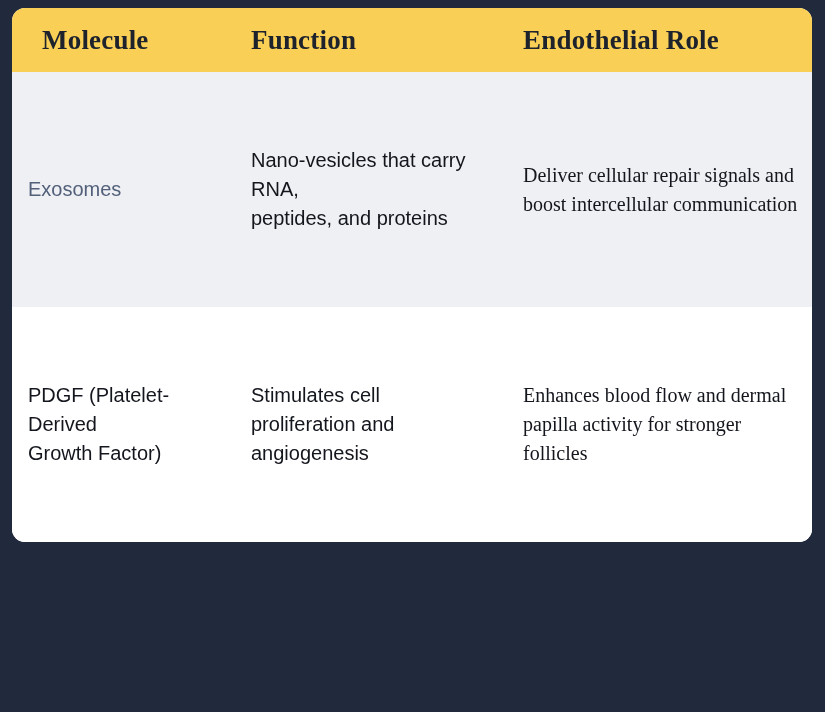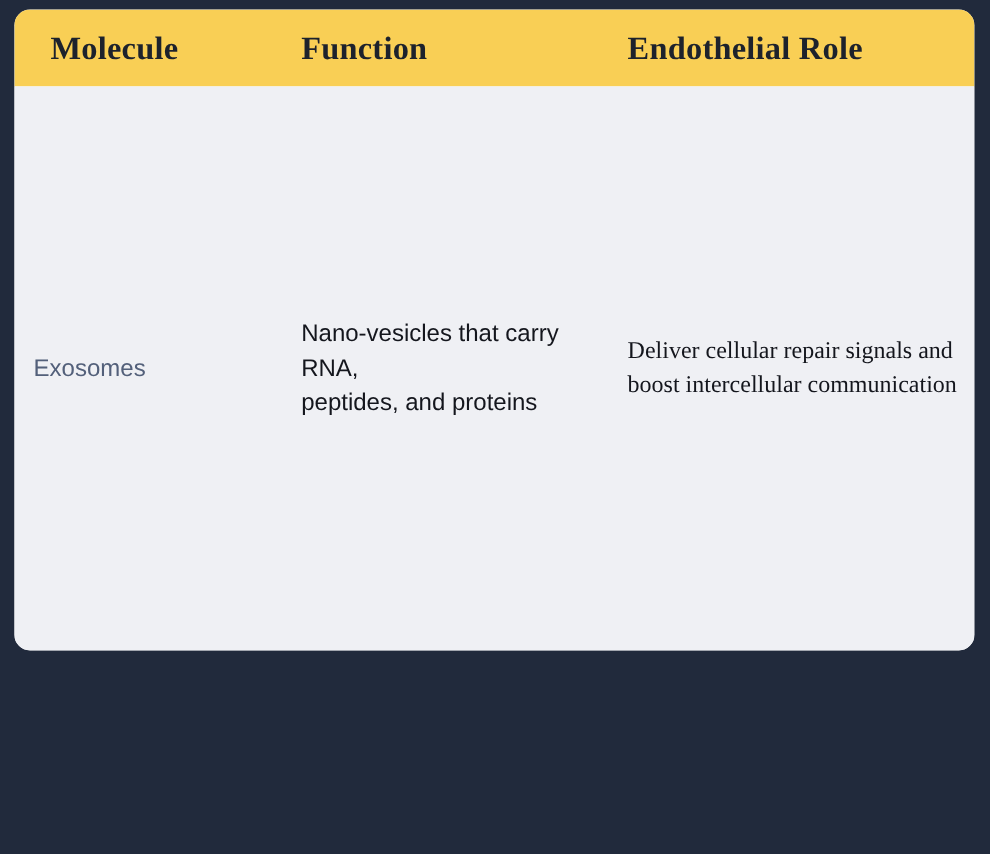--- a/index.html
+++ b/index.html
@@ -101,15 +101,21 @@
         <th class="h3">Endothelial Role</th>
       </tr>
     </thead>
     <tbody id="table-body">
         <tr class="alt">
           <td class="col1">Exosomes</td>
           <td class="col2">Nano-vesicles that carry RNA,
 peptides, and proteins</td>
           <td class="col3">Deliver cellular repair signals and boost intercellular communication</td>
         </tr>
+        <tr class="plain">
+          <td class="col1">PDGF (Platelet-Derived
+Growth Factor)</td>
+          <td class="col2">Stimulates cell proliferation and angiogenesis</td>
+          <td class="col3">Enhances blood flow and dermal papilla activity for stronger follicles</td>
+        </tr>
       </tbody>
   </table>
 </div>
 
 </body></html>

